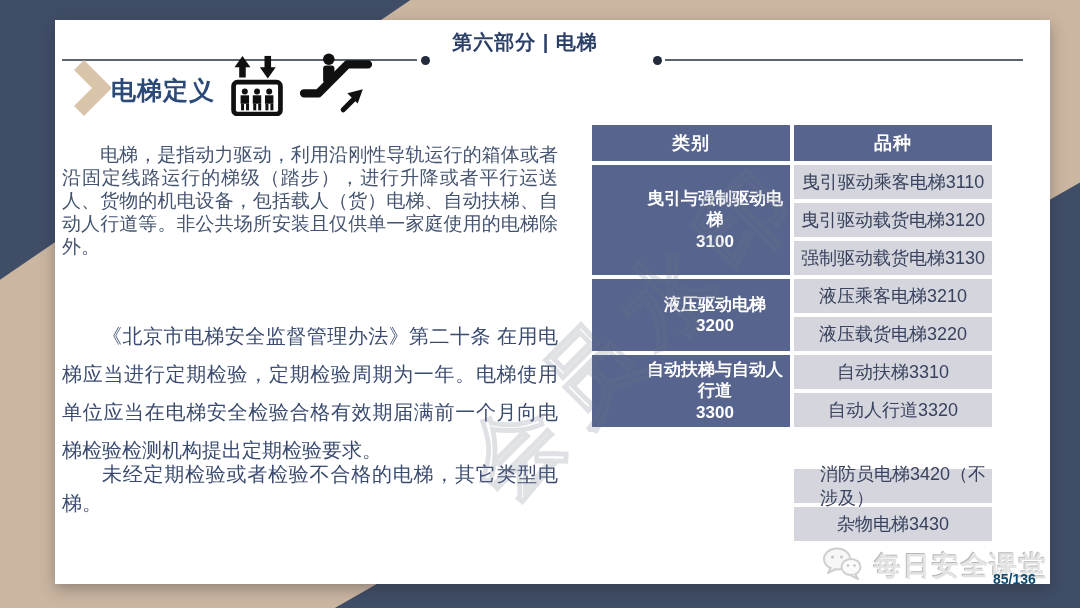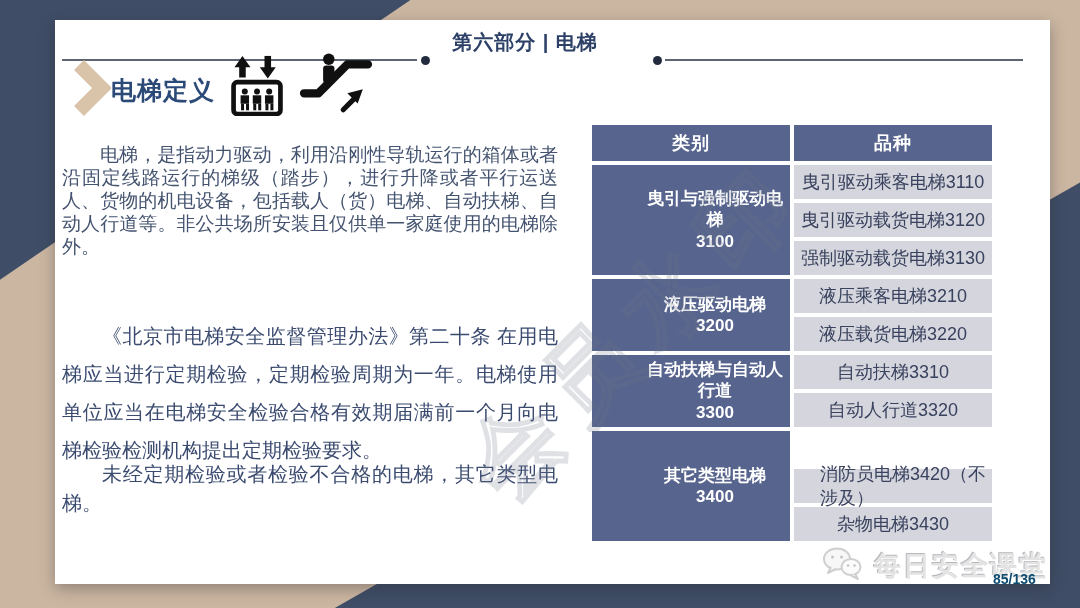--- a/index.html
+++ b/index.html
@@ -136,24 +136,20 @@
         <div>3200</div>
       </div>
       <div class="item" style="grid-row: 5;">液压乘客电梯3210</div>
       <div class="item" style="grid-row: 6;">液压载货电梯3220</div>
       <div class="cat" style="grid-row: 7 / span 2;">
         <div>自动扶梯与自动人行道</div>
         <div>3300</div>
       </div>
       <div class="item" style="grid-row: 7;">自动扶梯3310</div>
       <div class="item" style="grid-row: 8;">自动人行道3320</div>
-      <div class="cat" style="grid-row: 9 / span 3;">
-        <div>其它类型电梯</div>
-        <div>3400</div>
-      </div>
       <div class="item" style="grid-row: 10; padding-left: 26px;">消防员电梯3420（不涉及）</div>
       <div class="item" style="grid-row: 11;">杂物电梯3430</div>
     </div>
 
   <div class="watermark">
     <span>会员水印</span>
   </div>
 
   <div class="brand">
     <span>

